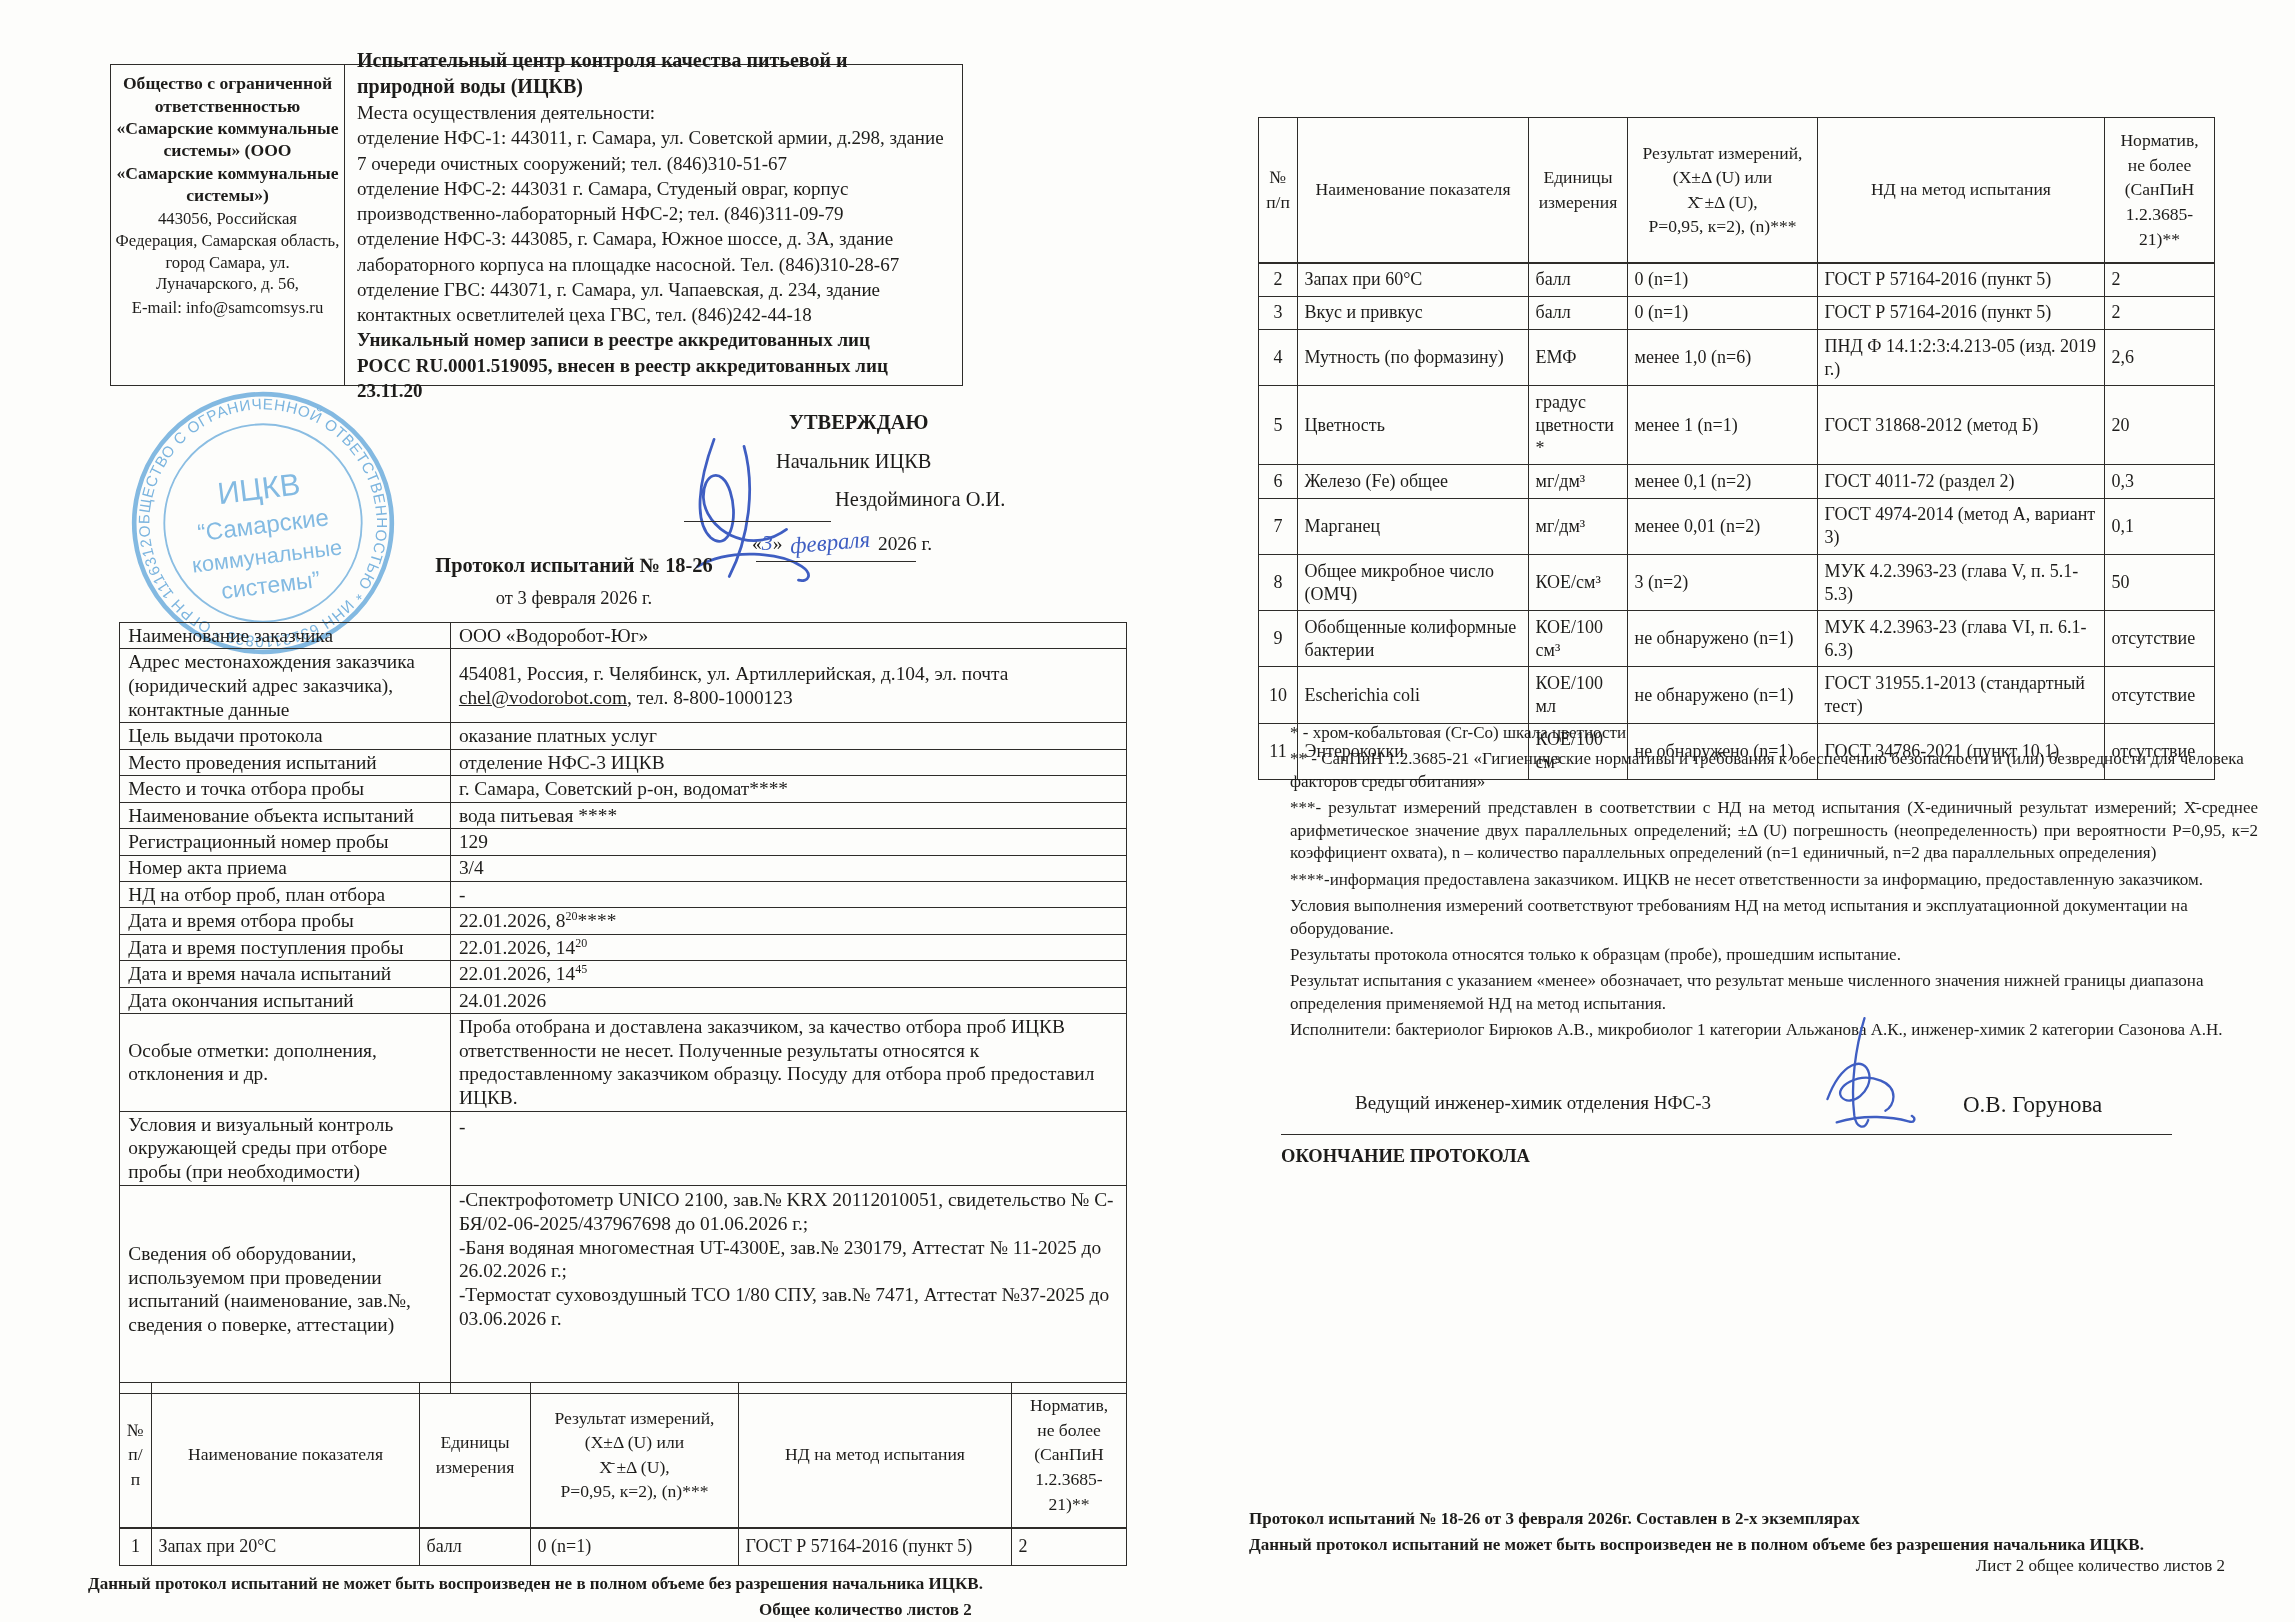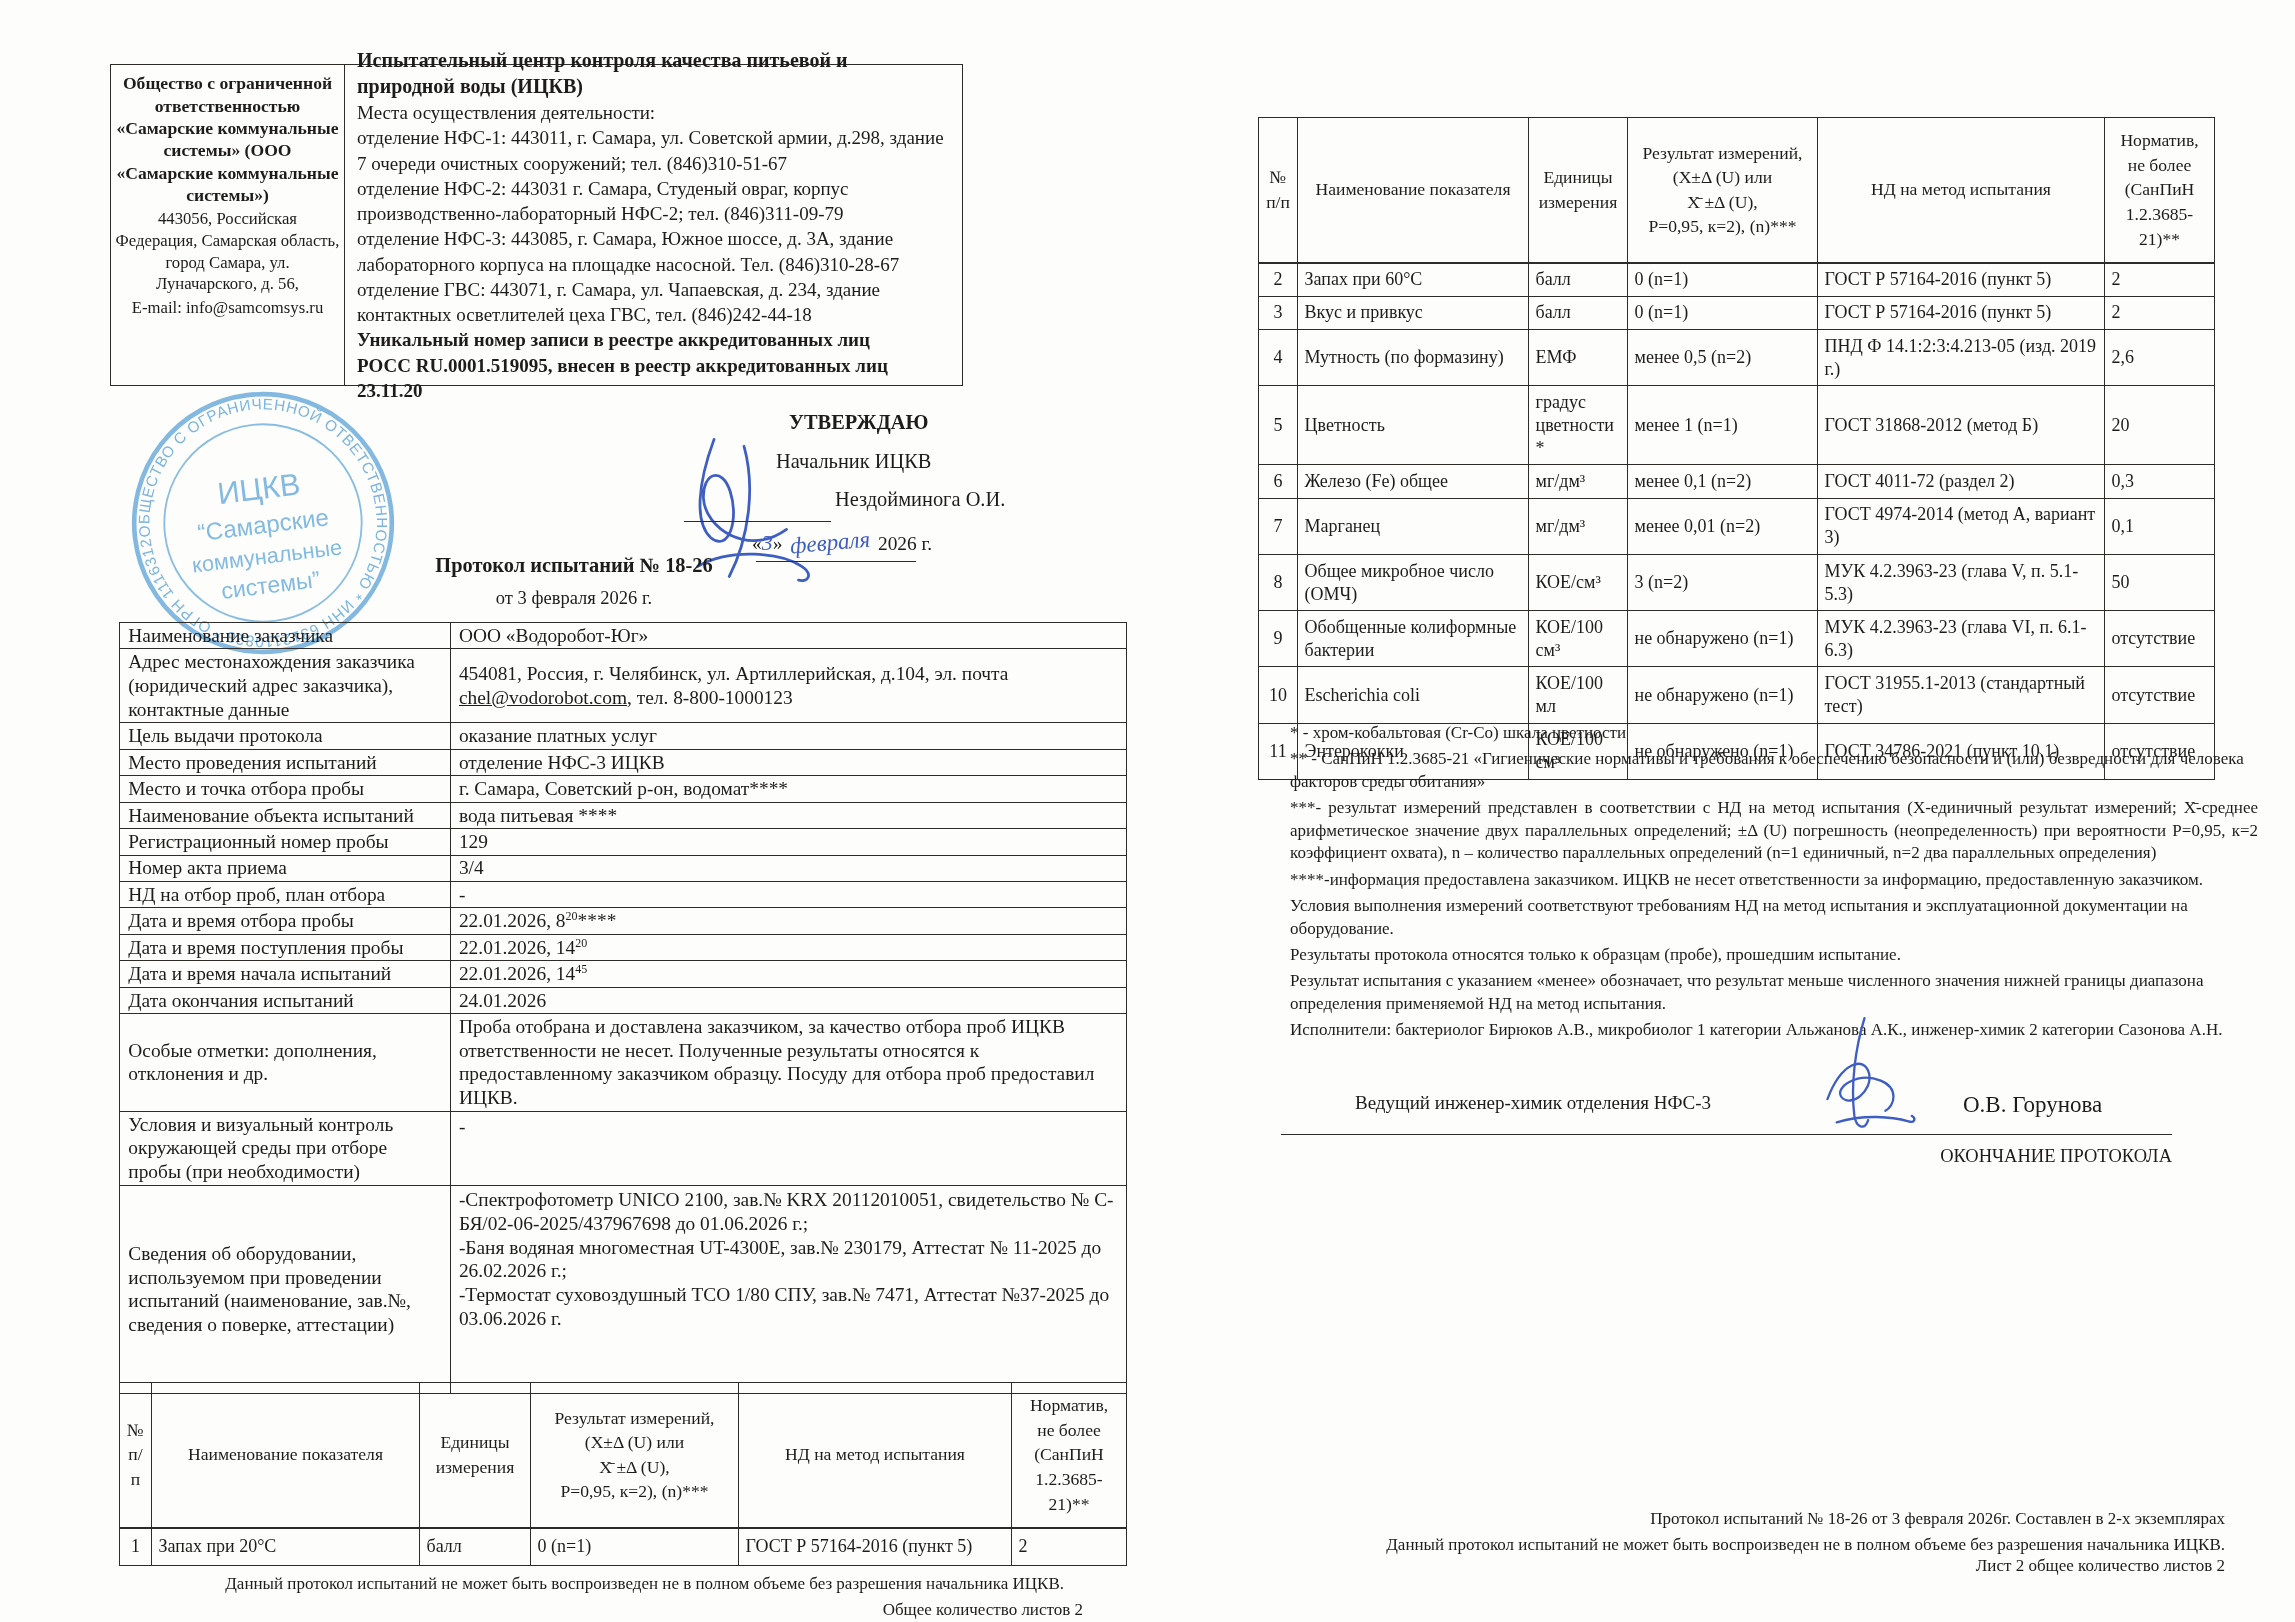--- a/index.html
+++ b/index.html
@@ -7,21 +7,21 @@
     --ink:#1d1c1a;
   }
   html,body{margin:0;padding:0;}
   body{
     width:2295px;height:1623px;position:relative;overflow:hidden;
     background:#fdfdfb;color:var(--ink);
     font-family:"Liberation Serif", serif;
   }
   .abs{position:absolute;}
   .nw{white-space:nowrap;}
-  .ctr{text-align:right;}
+  .ctr{text-align:left;font-weight:bold;}
   .b{font-weight:bold;}
   .pre{white-space:pre-line;}
 
   
   #org-box{left:110px;top:64px;width:853px;height:322px;border:1.4px solid var(--bd);display:flex;box-sizing:border-box;}
   .org-left{width:234px;border-right:1.4px solid var(--bd);box-sizing:border-box;padding:7.4px 4.6px;text-align:center;}
   .org-left .nm{font-weight:bold;font-size:17.6px;line-height:1.27;}
   .org-left .ad{font-size:16.7px;line-height:1.3;margin-top:1.9px;}
   .org-right{flex:1;display:flex;flex-direction:column;justify-content:center;text-align:left;padding:4.6px 12px;font-size:19px;line-height:1.33;}
   .org-right .hd{font-weight:bold;font-size:20px;}
@@ -292,21 +292,21 @@
         <td>балл</td>
         <td>0 (n=1)</td>
         <td>ГОСТ Р 57164-2016 (пункт 5)</td>
         <td>2</td>
       </tr>
 
       <tr>
         <td class="cnum">4</td>
         <td>Мутность (по формазину)</td>
         <td>ЕМФ</td>
-        <td>менее 0,5 (n=2)</td>
+        <td>менее 1,0 (n=6)</td>
         <td>ПНД Ф 14.1:2:3:4.213-05 (изд. 2019 г.)</td>
         <td>2,6</td>
       </tr>
 
       <tr>
         <td class="cnum">5</td>
         <td>Цветность</td>
         <td>градус цветности*</td>
         <td>менее 1 (n=1)</td>
         <td>ГОСТ 31868-2012 (метод Б)</td>

